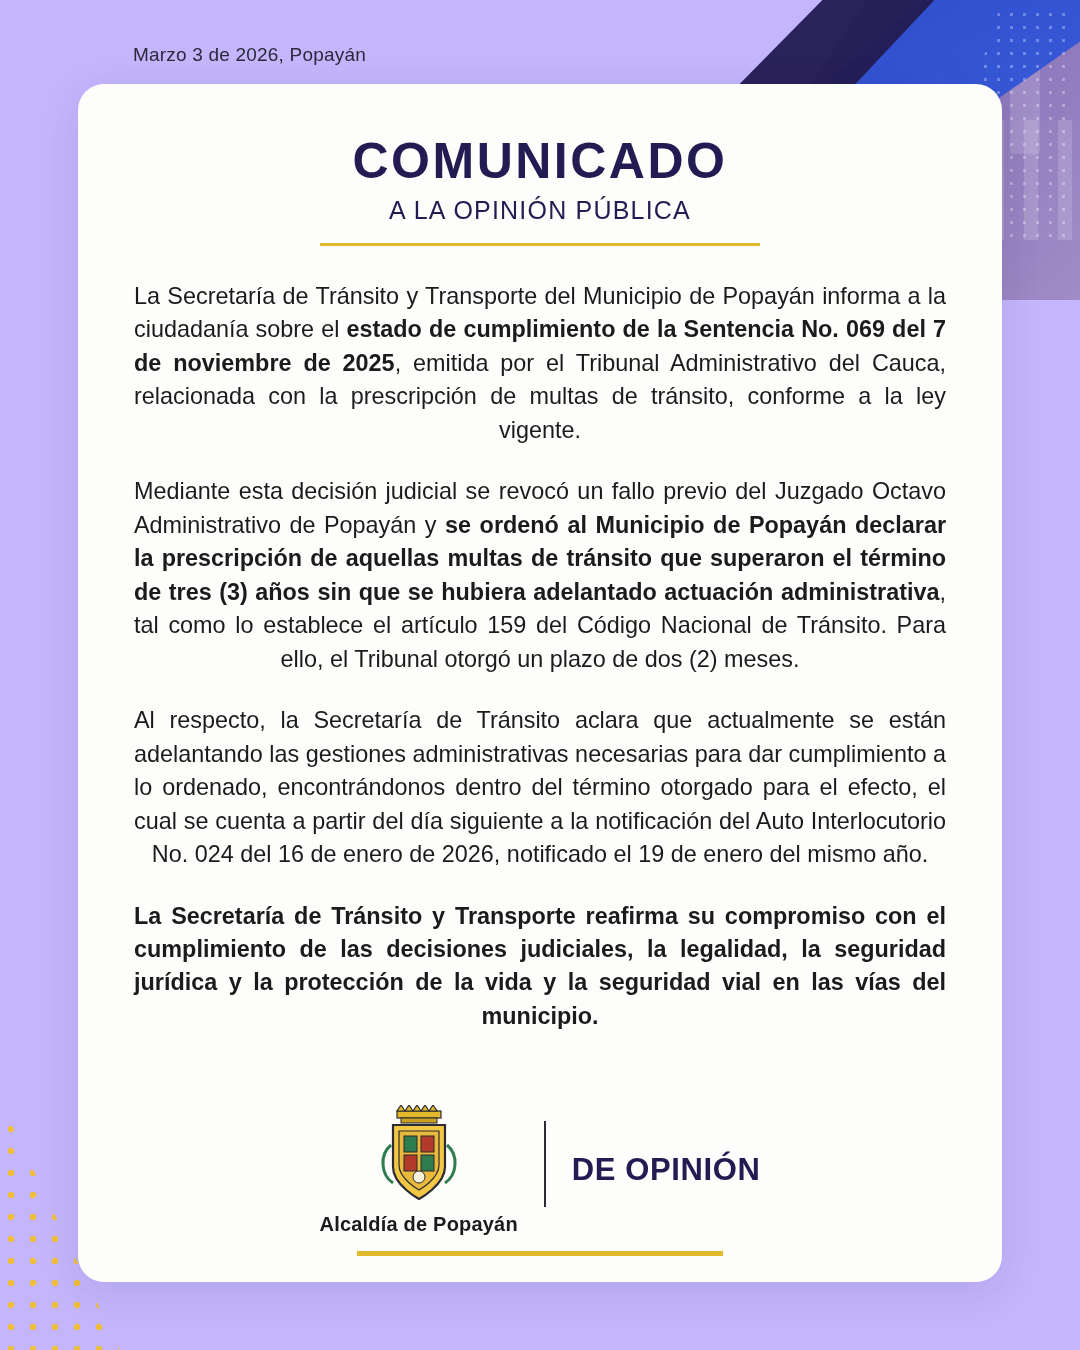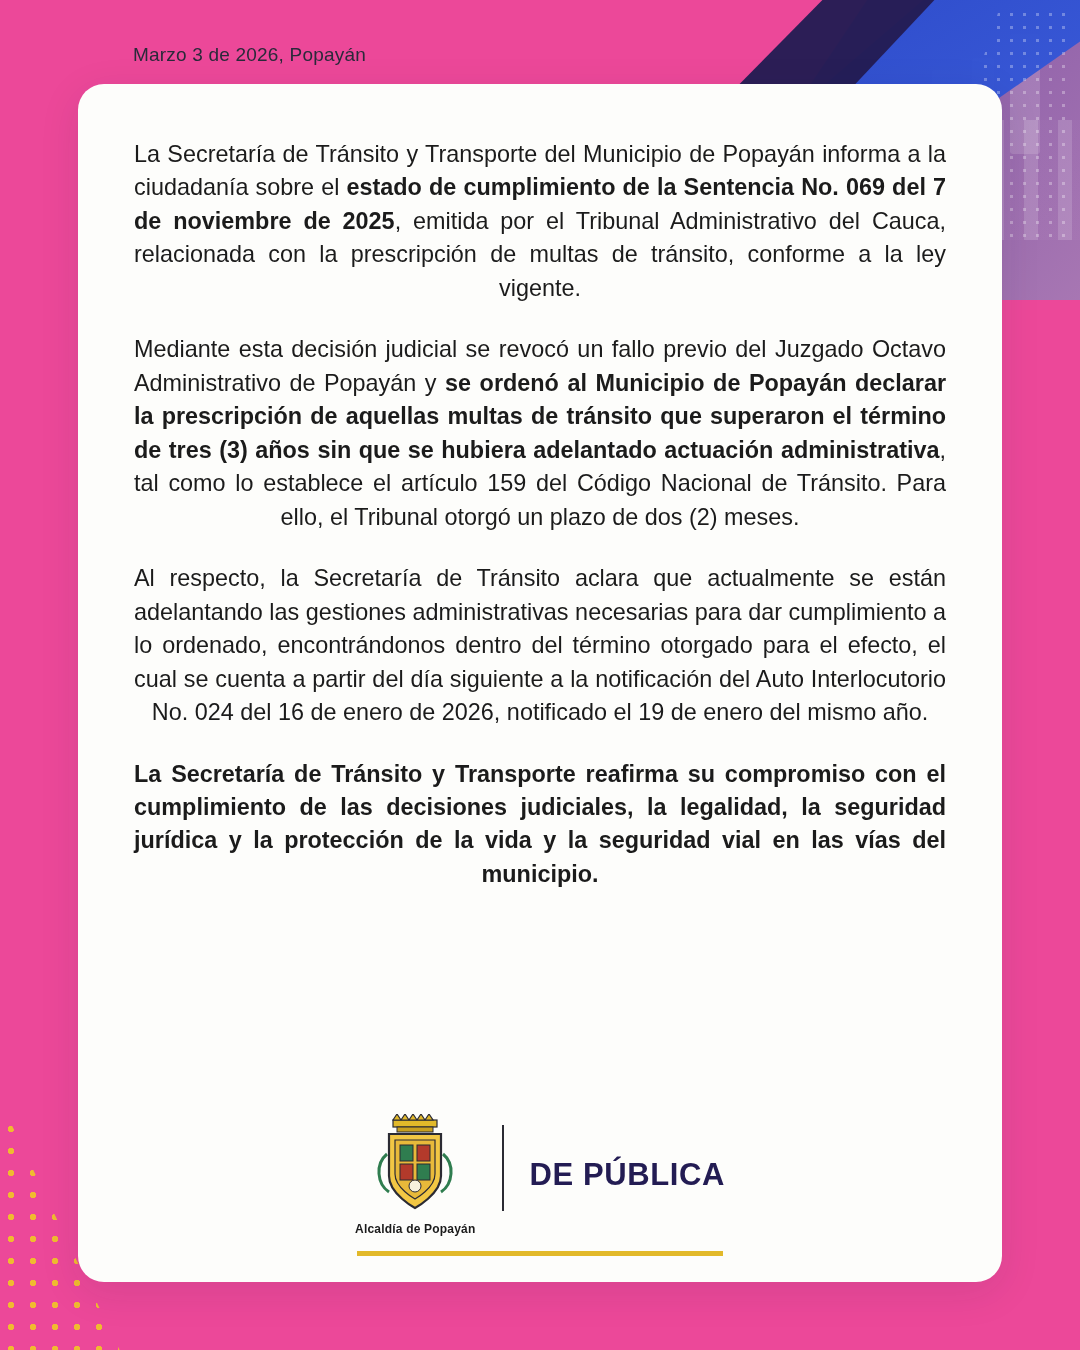--- a/index.html
+++ b/index.html
@@ -5,21 +5,21 @@
   * { box-sizing: border-box; margin: 0; padding: 0; }
   html, body {
     width: 1080px; height: 1350px;
     font-family: "Liberation Sans", sans-serif;
     background: #ffffff;
     overflow: hidden;
   }
   .page {
     position: relative;
     width: 1080px; height: 1350px;
-    background: #ec4899;
+    background: #c4b5fd;
     overflow: hidden;
   }
 
   
   .tr-wrap {
     position: absolute; top: 0; right: 0;
     width: 560px; height: 320px;
     overflow: hidden;
   }
   .tr-photo {
@@ -114,42 +114,41 @@
   .body {
     padding: 34px 56px 0 56px;
   }
   .body p {
     font-size: 23.4px;
     line-height: 1.43;
     color: #1b1b1b;
     text-align: justify;
     text-align-last: center;
     margin-bottom: 28px;
-    margin-top: 20px;
   }
   .body p b { font-weight: 700; }
   .body p.strong { font-weight: 700; text-align-last: center; }
 
   
   .footer {
     position: absolute;
     left: 0; right: 0; bottom: 46px;
     display: flex;
     justify-content: center;
     align-items: center;
   }
   .crest-wrap { text-align: center; }
   .crest {
     width: 96px; height: 104px;
     margin: 0 auto;
     position: relative;
   }
   .crest-caption {
     margin-top: 4px;
-    font-size: 12px;
+    font-size: 20px;
     font-weight: 700;
     color: #1b1b1b;
     letter-spacing: .2px;
   }
   .divider-v {
     width: 2px; height: 86px;
     background: #2b2b33;
     margin: 0 26px 14px 26px;
   }
   .sec-name {
@@ -183,20 +182,25 @@
     <div class="tr-navy"></div>
     <div class="dots-tr"></div>
   </div>
 
   <div class="dots-bl"></div>
 
   <div class="datestamp">Marzo 3 de 2026, Popayán</div>
 
   <div class="card">
 
+    <div class="title-block">
+      <div class="title">COMUNICADO</div>
+      <div class="subtitle">A LA OPINIÓN PÚBLICA</div>
+      <div class="rule"></div>
+    </div>
 
     <div class="body">
       <p>
         <span>La Secretaría de Tránsito y Transporte del Municipio de Popayán informa a la ciudadanía sobre el </span><b>estado de cumplimiento de la Sentencia No. 069 del 7 de noviembre de 2025</b><span>, emitida por el Tribunal Administrativo del Cauca, relacionada con la prescripción de multas de tránsito, conforme a la ley vigente.</span>
       </p>
       <p>
         <span>Mediante esta decisión judicial se revocó un fallo previo del Juzgado Octavo Administrativo de Popayán y </span><b>se ordenó al Municipio de Popayán declarar la prescripción de aquellas multas de tránsito que superaron el término de tres (3) años sin que se hubiera adelantado actuación administrativa</b><span>, tal como lo establece el artículo 159 del Código Nacional de Tránsito. Para ello, el Tribunal otorgó un plazo de dos (2) meses.</span>
       </p>
       <p>Al respecto, la Secretaría de Tránsito aclara que actualmente se están adelantando las gestiones administrativas necesarias para dar cumplimiento a lo ordenado, encontrándonos dentro del término otorgado para el efecto, el cual se cuenta a partir del día siguiente a la notificación del Auto Interlocutorio No. 024 del 16 de enero de 2026, notificado el 19 de enero del mismo año.</p>
       <p class="strong">La Secretaría de Tránsito y Transporte reafirma su compromiso con el cumplimiento de las decisiones judiciales, la legalidad, la seguridad jurídica y la protección de la vida y la seguridad vial en las vías del municipio.</p>
@@ -225,19 +229,19 @@
             <path d="M20 40 C8 50 10 70 22 78" fill="none" stroke="#2f7d4f" stroke-width="3"></path>
             <path d="M76 40 C88 50 86 70 74 78" fill="none" stroke="#2f7d4f" stroke-width="3"></path>
           </svg>
         </div>
         <div class="crest-caption">Alcaldía de Popayán</div>
       </div>
 
       <div class="divider-v"></div>
 
       <div>
-        <div class="sec-name">DE PÚBLICA</div>
+        <div class="sec-name">DE OPINIÓN</div>
       </div>
     </div>
 
     <div class="gold-bar"></div>
   </div>
 </div>
 
 </body></html>

